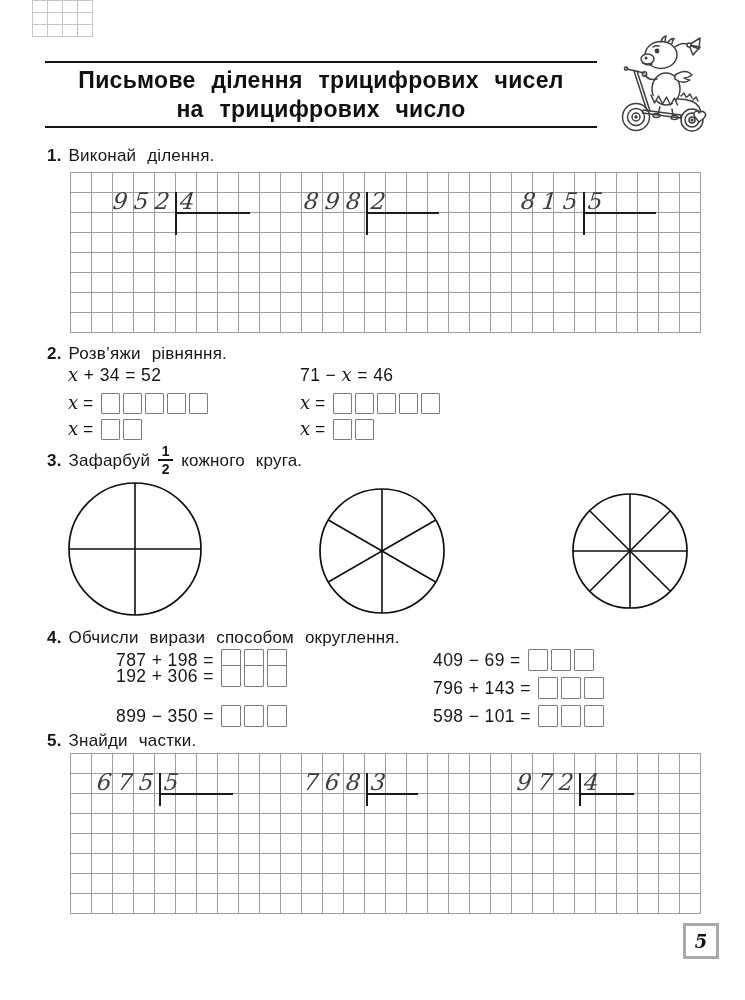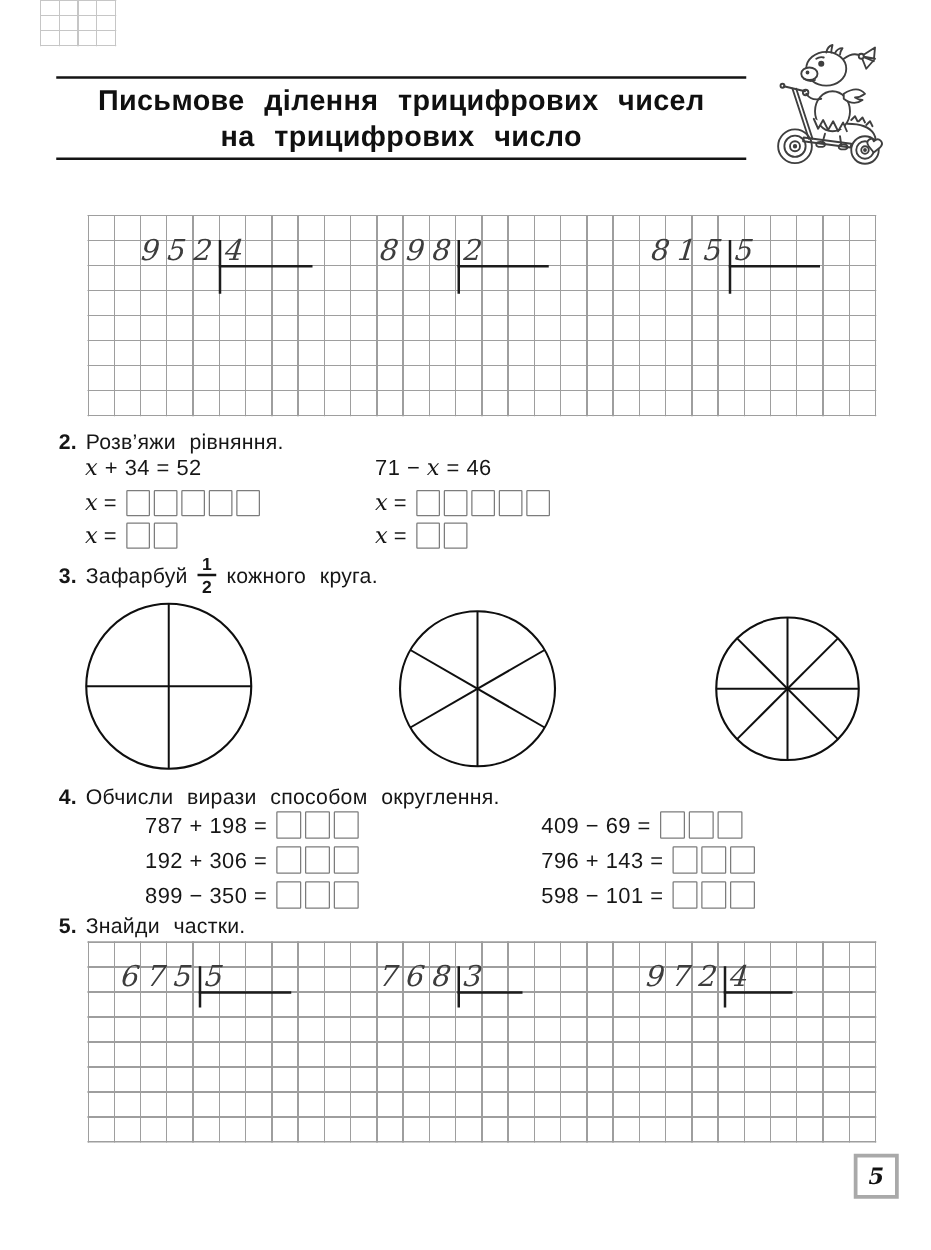--- a/index.html
+++ b/index.html
@@ -97,20 +97,23 @@
       <path d="M28 30 q5 3 9 1"></path>
       <circle cx="42" cy="18" r="1.7" fill="#3f3f3f"></circle>
       <path d="M38 14 q3 -2 6 -1"></path>
       <path d="M46 9 q1 -5 5 -6 q-1 4 -1 6 M53 9.5 q2 -4 6 -4 q-2 3 -2 5"></path>
       <path d="M60 14 q8 -6 14 -2"></path>
       <path d="M74 12 l11 -7 -1 11 z M74 12 l11 2 -7 8 z"></path>
         <circle cx="74" cy="12" r="2" fill="#fff"></circle>
     </g>
   </svg>
 
+  <div class="task-label" style="top:146px">
+    <b>1.</b><span>Виконай  ділення.</span>
+  </div>
   <div class="gridpaper" id="grid1" style="left:70px;top:172px">
       <span class="hw-digit" style="left: 40px; top: 17px;">9</span>
       <span class="hw-digit" style="left: 61px; top: 17px;">5</span>
       <span class="hw-digit" style="left: 82px; top: 17px;">2</span>
       <div class="div-vbar" style="left: 105px; top: 20px; height: 43px;"></div>
       <div class="div-hbar" style="left: 105px; top: 40px; width: 75px;"></div>
       <span class="hw-digit" style="left: 107px; top: 17px;">4</span>
       <span class="hw-digit" style="left: 231px; top: 17px;">8</span>
       <span class="hw-digit" style="left: 252px; top: 17px;">9</span>
       <span class="hw-digit" style="left: 273px; top: 17px;">8</span>
@@ -188,21 +191,21 @@
   <div class="task-label" style="top:628px">
     <b>4.</b><span>Обчисли  вирази  способом  округлення.</span>
   </div>
   <div class="expr-col" id="exprL" style="left:68px;top:648px">
       <div class="expr-row" style="top: 0px;">
         <span class="expr-text">787 + 198 =</span>
         <span class="wbox"></span>
         <span class="wbox"></span>
         <span class="wbox"></span>
       </div>
-      <div class="expr-row" style="top: 28px; text-align: center;">
+      <div class="expr-row" style="top: 16px; text-align: center;">
         <span class="expr-text">192 + 306 =</span>
         <span class="wbox"></span>
         <span class="wbox"></span>
         <span class="wbox"></span>
       </div>
       <div class="expr-row" style="top: 56px;">
         <span class="expr-text">899 − 350 =</span>
         <span class="wbox"></span>
         <span class="wbox"></span>
         <span class="wbox"></span>

